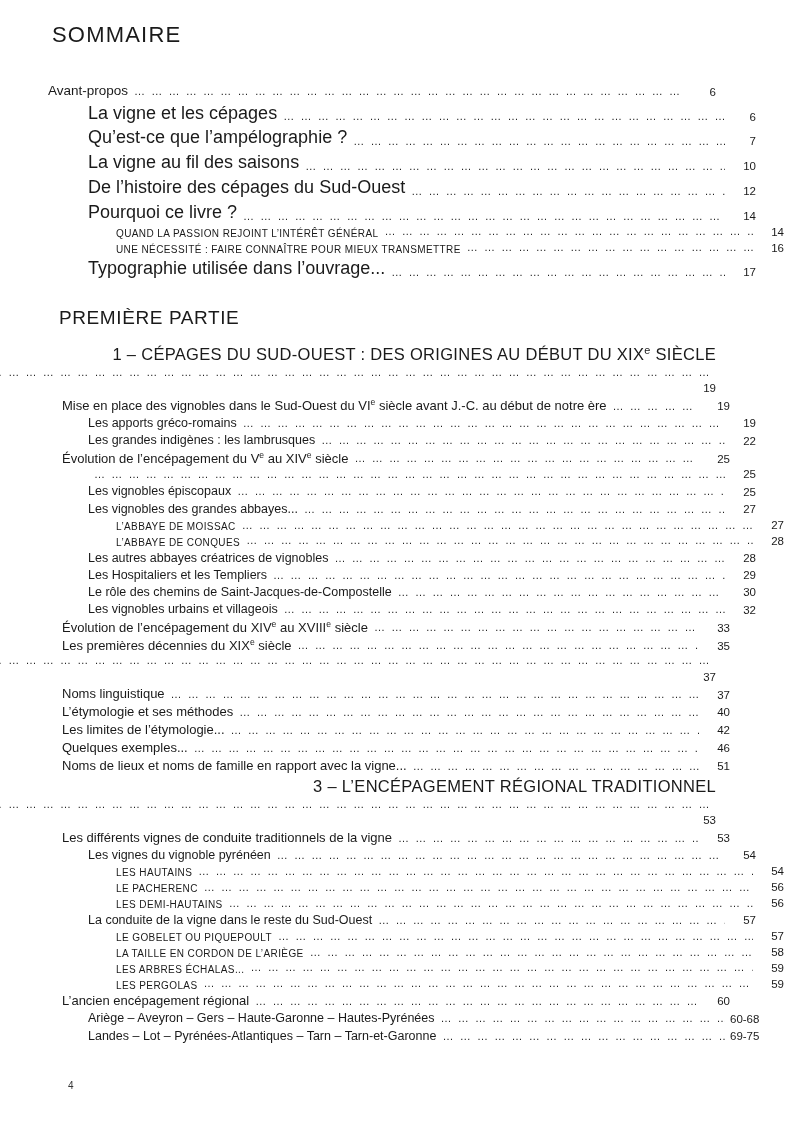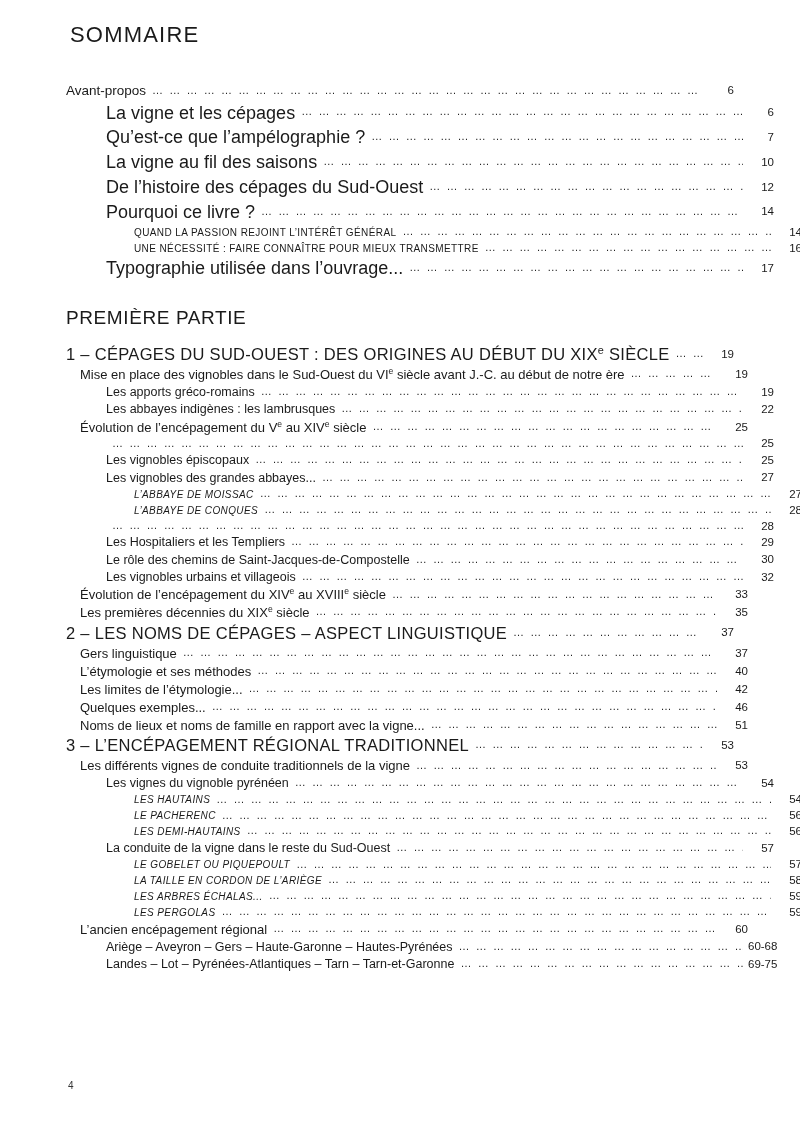--- a/index.html
+++ b/index.html
@@ -17,45 +17,45 @@
   }
   .page {
     position: relative;
     width: 800px;
     height: 1126px;
     box-sizing: border-box;
     padding: 0;
   }
   .content {
     position: absolute;
-    left: 66px;
+    left: 48px;
     top: 22px;
     width: 668px;
   }
 
   h1.sommaire {
     font-size: 22px;
     font-weight: normal;
     letter-spacing: 1.2px;
     margin: 0 0 34px 0;
     padding-left: 4px;
   }
 
   h2.part-title {
     font-size: 19px;
     font-weight: normal;
     letter-spacing: 0.6px;
-    margin: 26px 0 14px 0;
+    margin: 26px 0 14px 11px;
     padding-left: 0px;
   }
 
   
   .entry {
     display: flex;
-    align-items: center;
+    align-items: flex-end;
     width: 100%;
     line-height: 1.38;
   }
   .entry .txt {
     white-space: nowrap;
   }
   .entry .dots {
     flex: 1 1 auto;
     overflow: hidden;
     white-space: nowrap;
@@ -76,35 +76,35 @@
   
   .lvl-top .txt { font-size: 13.5px; }
   .lvl-top { margin-left: 0px; }
 
   .lvl-1 { margin-left: 40px; }
   .lvl-1 .txt { font-size: 18px; }
 
   .lvl-2 { margin-left: 68px; }
   .lvl-2 .txt { font-size: 10px; letter-spacing: 0.4px; }
 
-  .lvl-chapter { margin-left: 0px; margin-top: 0; }
+  .lvl-chapter { margin-left: 0px; margin-top: 0; flex-direction: column; }
   .lvl-chapter .txt {
     font-size: 16.5px;
     letter-spacing: 0.3px;
   }
   .lvl-chapter .pg { font-size: 11.5px; }
 
   .lvl-main { margin-left: 14px; }
   .lvl-main .txt { font-size: 13px; }
 
   .lvl-sub { margin-left: 40px; }
   .lvl-sub .txt { font-size: 12.5px; }
 
   .lvl-subsub { margin-left: 68px; }
-  .lvl-subsub .txt { font-size: 10px; letter-spacing: 0.4px; font-style: italic; }
+  .lvl-subsub .txt { font-size: 10px; letter-spacing: 0.4px; }
 
   .folio {
     position: absolute;
     left: 68px;
     top: 1080px;
     font-size: 10px;
     color: #333;
   }
   sup {
     font-size: 0.66em;
@@ -181,21 +181,21 @@
             <span class="txt">Mise en place des vignobles dans le Sud-Ouest du VI<sup>e</sup> siècle avant J.-C. au début de notre ère</span>
             <span class="dots">… … … … … … … … … … … … … … … … … … … … … … … … … … … … … … … … … … … … … … … … … … … … … … … … … … … … … … … … … …</span>
             <span class="pg">19</span>
           </div>
           <div class="entry lvl-sub">
             <span class="txt">Les apports gréco-romains</span>
             <span class="dots">… … … … … … … … … … … … … … … … … … … … … … … … … … … … … … … … … … … … … … … … … … … … … … … … … … … … … … … … … …</span>
             <span class="pg">19</span>
           </div>
           <div class="entry lvl-sub">
-            <span class="txt">Les abbayes indigènes : les lambrusques</span>
+            <span class="txt">Les grandes indigènes : les lambrusques</span>
             <span class="dots">… … … … … … … … … … … … … … … … … … … … … … … … … … … … … … … … … … … … … … … … … … … … … … … … … … … … … … … … … …</span>
             <span class="pg">22</span>
           </div>
           <div class="entry lvl-main">
             <span class="txt">Évolution de l’encépagement du V<sup>e</sup> au XIV<sup>e</sup> siècle</span>
             <span class="dots">… … … … … … … … … … … … … … … … … … … … … … … … … … … … … … … … … … … … … … … … … … … … … … … … … … … … … … … … … …</span>
             <span class="pg">25</span>
           </div>
           <div class="entry lvl-sub">
             <span class="dots">… … … … … … … … … … … … … … … … … … … … … … … … … … … … … … … … … … … … … … … … … … … … … … … … … … … … … … … … … …</span>
@@ -215,20 +215,21 @@
             <span class="txt">L’ABBAYE DE MOISSAC</span>
             <span class="dots">… … … … … … … … … … … … … … … … … … … … … … … … … … … … … … … … … … … … … … … … … … … … … … … … … … … … … … … … … …</span>
             <span class="pg">27</span>
           </div>
           <div class="entry lvl-subsub">
             <span class="txt">L’ABBAYE DE CONQUES</span>
             <span class="dots">… … … … … … … … … … … … … … … … … … … … … … … … … … … … … … … … … … … … … … … … … … … … … … … … … … … … … … … … … …</span>
             <span class="pg">28</span>
           </div>
           <div class="entry lvl-sub">
+            <span class="txt">Les autres abbayes créatrices de vignobles</span>
             <span class="dots">… … … … … … … … … … … … … … … … … … … … … … … … … … … … … … … … … … … … … … … … … … … … … … … … … … … … … … … … … …</span>
             <span class="pg">28</span>
           </div>
           <div class="entry lvl-sub">
             <span class="txt">Les Hospitaliers et les Templiers</span>
             <span class="dots">… … … … … … … … … … … … … … … … … … … … … … … … … … … … … … … … … … … … … … … … … … … … … … … … … … … … … … … … … …</span>
             <span class="pg">29</span>
           </div>
           <div class="entry lvl-sub">
             <span class="txt">Le rôle des chemins de Saint-Jacques-de-Compostelle</span>
@@ -246,26 +247,25 @@
             <span class="pg">33</span>
           </div>
           <div class="entry lvl-main">
             <span class="txt">Les premières décennies du XIX<sup>e</sup> siècle</span>
             <span class="dots">… … … … … … … … … … … … … … … … … … … … … … … … … … … … … … … … … … … … … … … … … … … … … … … … … … … … … … … … … …</span>
             <span class="pg">35</span>
           </div>
         </div>
         <div>
           <div class="entry lvl-chapter">
-            <span class="txt">2 – LES NOMS DE CÉPAGES – ASPECT LINGUISTIQUE</span>
             <span class="dots">… … … … … … … … … … … … … … … … … … … … … … … … … … … … … … … … … … … … … … … … … … … … … … … … … … … … … … … … … …</span>
             <span class="pg">37</span>
           </div>
           <div class="entry lvl-main">
-            <span class="txt">Gers linguistique</span>
+            <span class="txt">Noms linguistique</span>
             <span class="dots">… … … … … … … … … … … … … … … … … … … … … … … … … … … … … … … … … … … … … … … … … … … … … … … … … … … … … … … … … …</span>
             <span class="pg">37</span>
           </div>
           <div class="entry lvl-main">
             <span class="txt">L’étymologie et ses méthodes</span>
             <span class="dots">… … … … … … … … … … … … … … … … … … … … … … … … … … … … … … … … … … … … … … … … … … … … … … … … … … … … … … … … … …</span>
             <span class="pg">40</span>
           </div>
           <div class="entry lvl-main">
             <span class="txt">Les limites de l’étymologie...</span>

